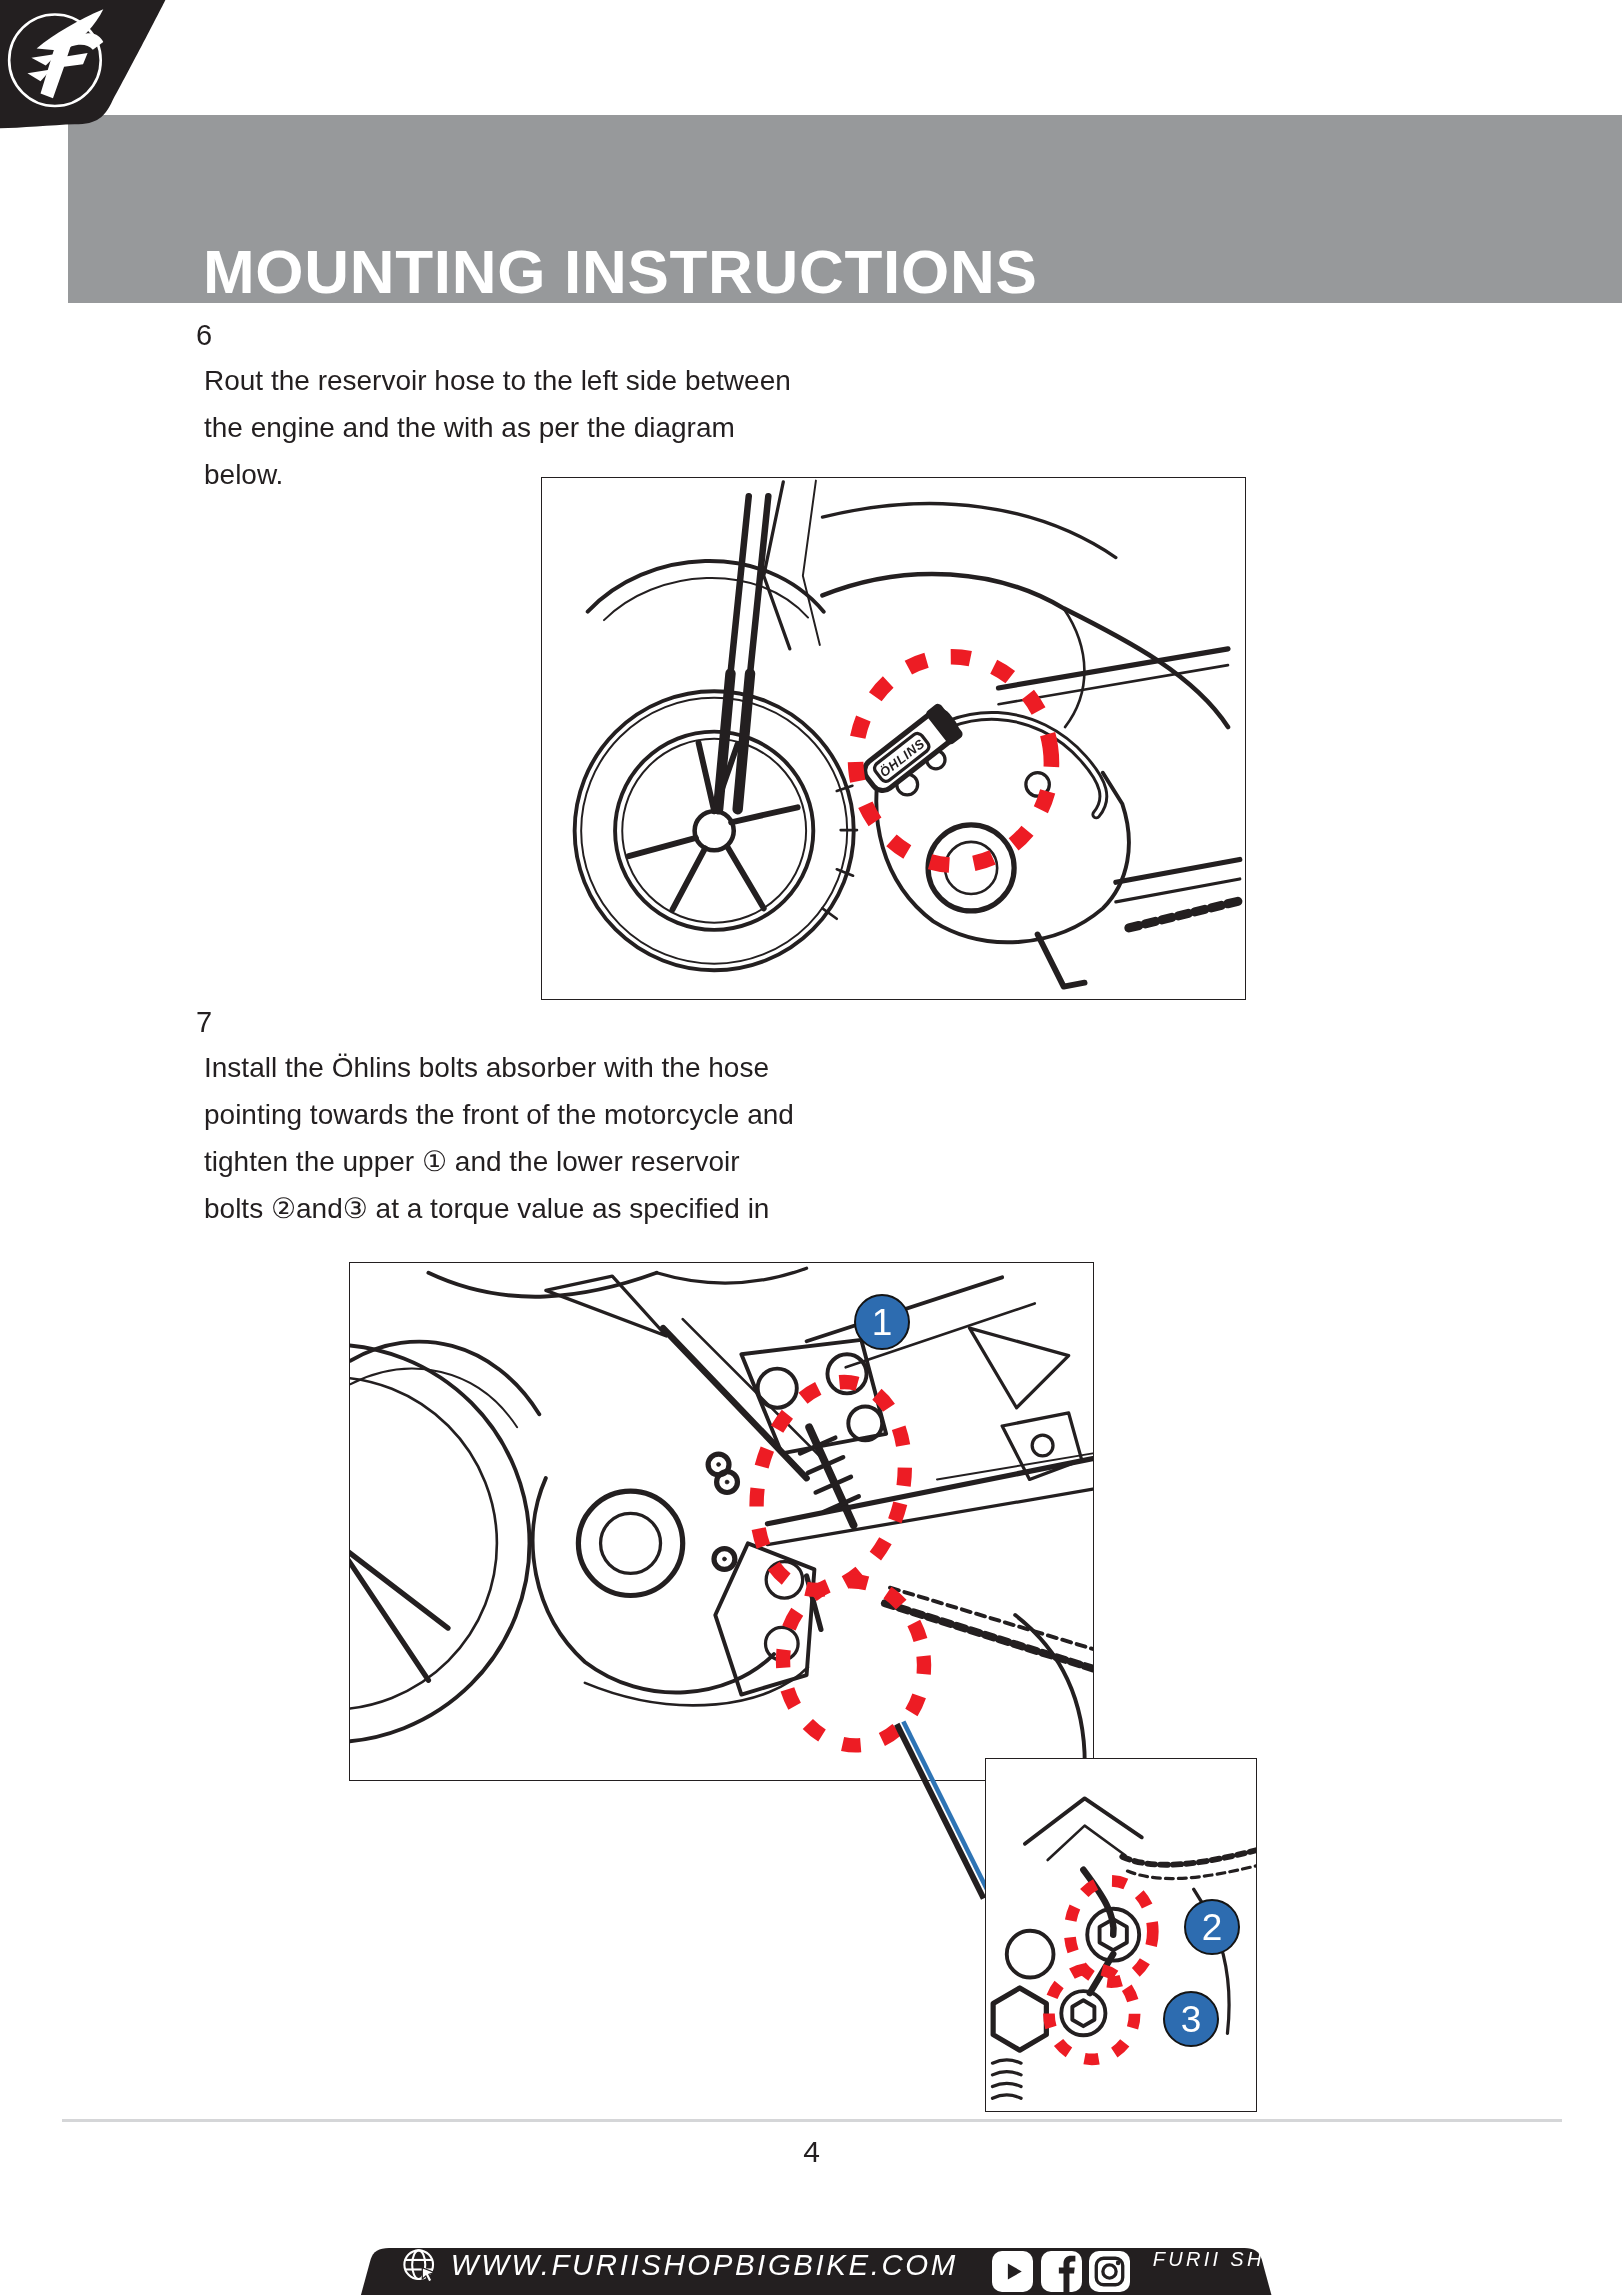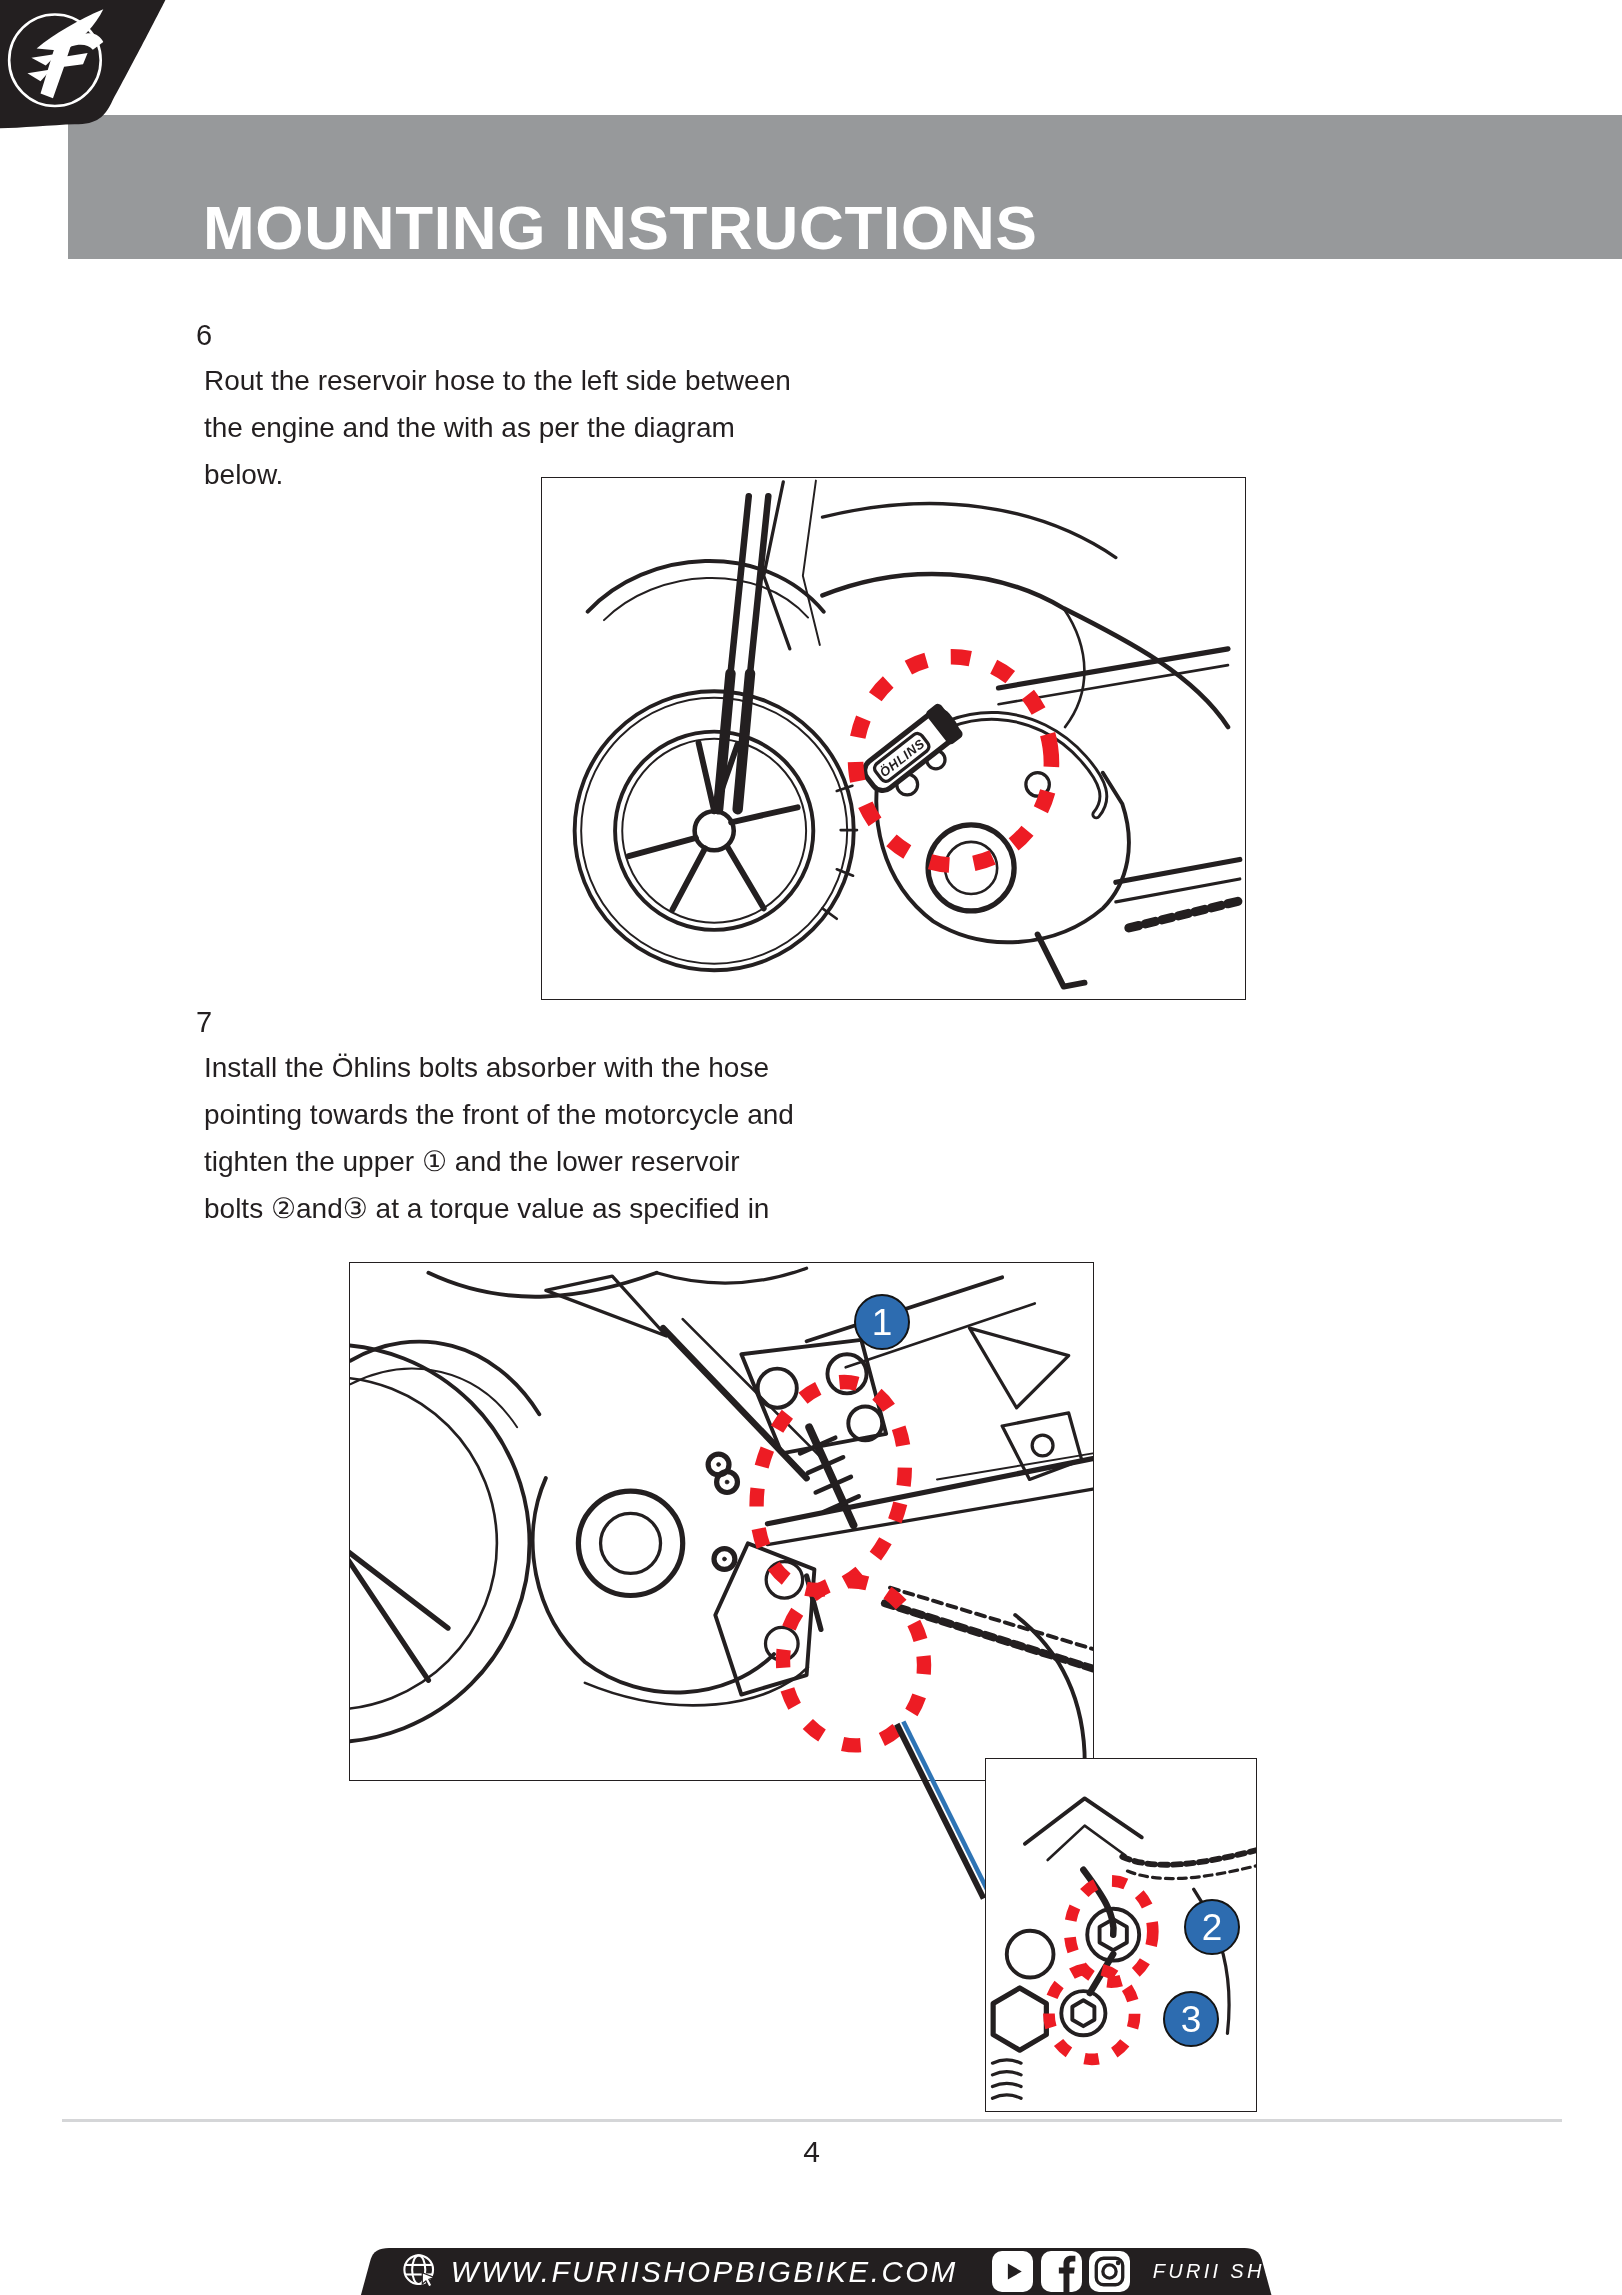--- a/index.html
+++ b/index.html
@@ -8,21 +8,21 @@
     --band_gray:#97999b;
     --ink_black:#231f20;
     --divider_gray:#d5d6d8;
   }
   html,body{margin:0;padding:0;background:#ffffff;}
   .page{
     position:relative;width:1623px;height:2295px;background:#ffffff;overflow:hidden;
     font-family:"Liberation Sans","DejaVu Sans",sans-serif;color:var(--ink_black);
   }
   
-  .band{position:absolute;left:68px;top:115px;right:0;height:144px;background:var(--band_gray);}
+  .band{position:absolute;left:68px;top:115px;right:0;height:188px;background:var(--band_gray);}
   .band h1{
     position:absolute;left:135px;bottom:0px;margin:0;
     font-size:62px;font-weight:bold;letter-spacing:0.7px;color:#ffffff;line-height:1;
   }
   .logo{position:absolute;left:0;top:0;width:170px;height:131px;}
   
   .step{position:absolute;left:196px;font-size:28px;line-height:39px;color:var(--ink_black);}
   .step .step-num{font-size:29px;line-height:34px;margin-bottom:9.2px;}
   .step p{margin:8px;}
   .step6{top:318px;width:851px;}
@@ -42,21 +42,21 @@
     display:flex;align-items:center;justify-content:center;
     color:#ffffff;font-size:37px;line-height:1;
   }
   .pointer{position:absolute;left:887px;top:1711px;width:111px;height:196px;}
   
   .divider{position:absolute;left:62px;top:2119px;width:1500px;height:3.3px;background:var(--divider_gray);}
   .page-number{position:absolute;left:0;top:2135px;width:100%;text-align:center;font-size:30px;}
   .footer{position:absolute;left:340px;top:2248px;width:955px;height:47px;}
   .footer-shape{position:absolute;left:0;top:0;width:100%;height:100%;}
   .footer-content{
-    position:absolute;left:62px;top:0;height:47px;display:flex;align-items:center;gap:11.8px;
+    position:absolute;left:62px;top:0;height:47px;display:flex;gap:11.8px;
     color:#ffffff;font-style:italic;
   }
   .footer-website{font-size:29.4px;letter-spacing:2.6px;white-space:nowrap;}
   .footer-shop{font-size:20px;letter-spacing:3.3px;white-space:nowrap;}
   .social{display:flex;align-items:center;gap:7.9px;margin-left:22px;margin-right:10.5px;}
   .ohlins-text{font-size:20px;font-weight:bold;letter-spacing:1px;fill:var(--ink_black);font-style:italic;}
 </style>
 </head>
 <body>
 

